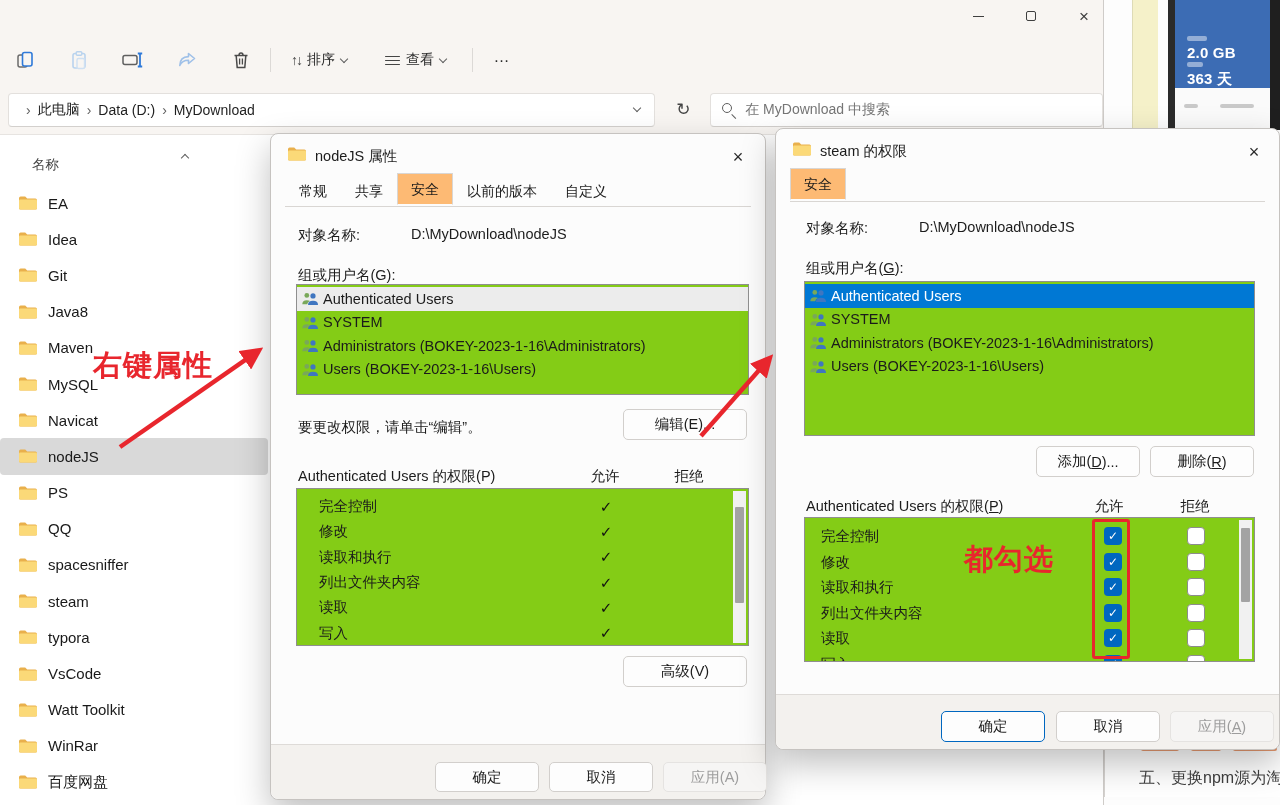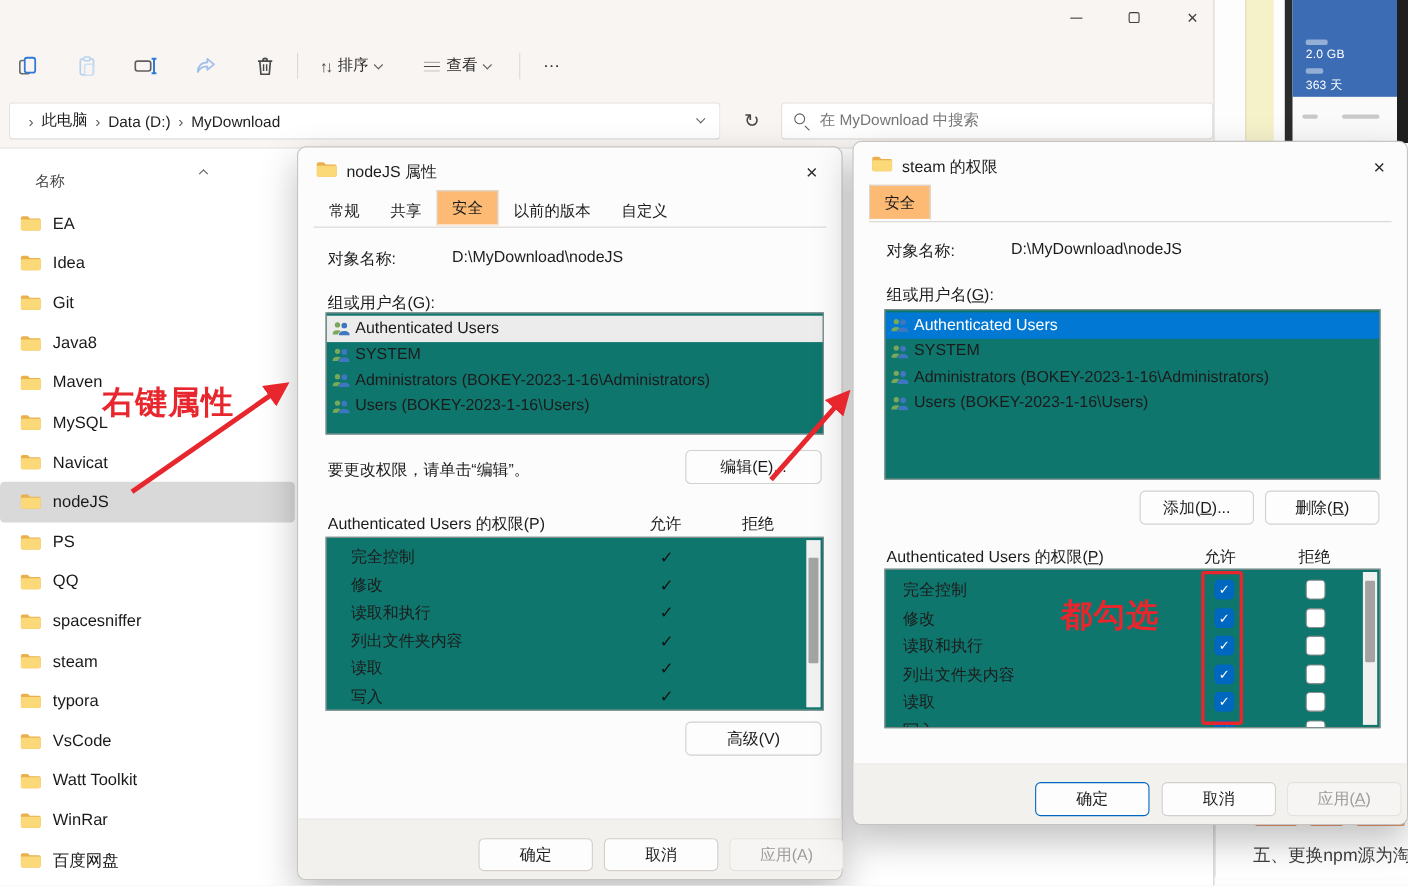--- a/index.html
+++ b/index.html
@@ -7,21 +7,21 @@
   #canvas{position:relative;width:1280px;height:805px;overflow:hidden;background:#fff;color:#1b1b1b}
 
   
   .bg-right{position:absolute;left:1104px;top:0;width:176px;height:805px;background:#fdfdfd}
   .yellow-strip{position:absolute;left:28px;top:0;width:26px;height:130px;background:#f5f1c9;border-left:1px solid #dedbb6}
   .phone{position:absolute;left:64px;top:0;width:112px;height:130px;background:#fafafa}
   .phone .bezel-l{position:absolute;left:0;top:0;width:7px;height:130px;background:#2b2b2b}
   .phone .bezel-r{position:absolute;right:0;top:0;width:10px;height:130px;background:#1f1f1f}
   .phone .blue{position:absolute;left:7px;top:0;width:95px;height:88px;background:#3c6cb4}
   .mini-bar{position:absolute;height:5px;background:rgba(255,255,255,.45);border-radius:2px}
-  .phone-val{position:absolute;color:#fff;font-size:11px;font-weight:normal;letter-spacing:.2px}
+  .phone-val{position:absolute;color:#fff;font-size:15px;font-weight:bold;letter-spacing:.2px}
   .phone-bottom-dash{position:absolute;height:4px;background:#c9c9c9;border-radius:2px}
   .doc-bottom{position:absolute;left:1104px;top:742px;width:176px;height:55px;background:#fff;border-left:1px solid #d6d3d0}
   .doc-frag{position:absolute;top:2px;height:7px;background:#e07840;opacity:.75;border-radius:2px}
   .doc-line{position:absolute;left:34px;top:26px;font-size:16px;color:#3f3f3f;white-space:nowrap}
 
   
   .explorer{position:absolute;left:0;top:0;width:1104px;height:805px;background:#fff;border-right:1px solid #cfccc9}
   .chrome{position:absolute;left:0;top:0;width:100%;height:135px;background:#f8f5f2;border-bottom:1px solid #e7e4e1}
   .titleband{position:absolute;left:0;top:0;width:100%;height:36px}
   .winctl{position:absolute;top:0;width:46px;height:32px;display:flex;align-items:center;justify-content:center;cursor:default}
@@ -57,21 +57,21 @@
 
   
   .dlg{position:absolute;background:#fcfcfc;border:1px solid #c6c3c0;border-radius:8px;box-shadow:0 14px 34px rgba(0,0,0,.25)}
   .dlg-title{position:absolute;left:0;top:0;width:100%;height:44px;display:flex;align-items:center;padding-left:16px;gap:8px}
   .dlg-title .ttl{font-size:14.5px;color:#1c1c1c}
   .dlg-close{position:absolute;top:10px;width:34px;height:26px;display:flex;align-items:center;justify-content:center;font-size:18px;font-weight:300;color:#2a2a2a}
   .tabs{position:absolute;left:14px;right:14px;height:27px;border-bottom:1px solid #d9d6d3;display:flex;align-items:flex-end}
   .tab{position:relative;font-size:14px;color:#1c1c1c;padding:4px 13px 5px;border:1px solid transparent;margin-bottom:-1px}
   .tab.active{background:#fdba74;border-color:#d9d6d3 #d9d6d3 #fcfcfc;padding-top:7px;top:-2px}
   .lblrow{position:absolute;font-size:14.5px;color:#1c1c1c;white-space:nowrap}
-  .listbox{position:absolute;background:#0f766e;border:1px solid #8f8f8f;overflow:hidden}
+  .listbox{position:absolute;background:#84cc16;border:1px solid #8f8f8f;overflow:hidden}
   .urow{display:flex;align-items:center;height:23.5px;padding-left:5px;gap:5px}
   .urow .ulabel{font-size:14.5px;white-space:nowrap}
   .urow.selgray{background:#ececec}
   .urow.selblue{background:#0078d4}
   .urow.selblue .ulabel{color:#fff}
   .btn{position:absolute;background:#fdfdfd;border:1px solid #d2cfcc;border-radius:5px;font-size:14.5px;color:#1c1c1c;display:flex;align-items:center;justify-content:center;white-space:nowrap}
   .btn.disabled{background:#f6f5f4;border-color:#e5e3e1;color:#9d9d9d}
   .btn.focusblue{border:1.6px solid #0067c0}
   .permhead{position:absolute;font-size:14.5px;color:#1c1c1c;white-space:nowrap}
   .prow{position:relative;display:flex;align-items:center;height:25.3px}

